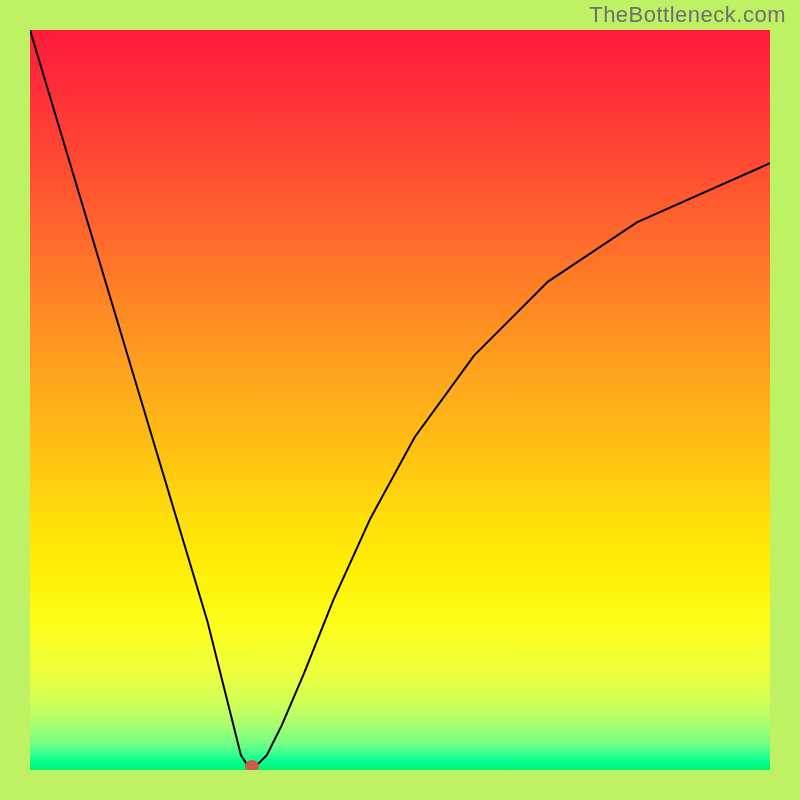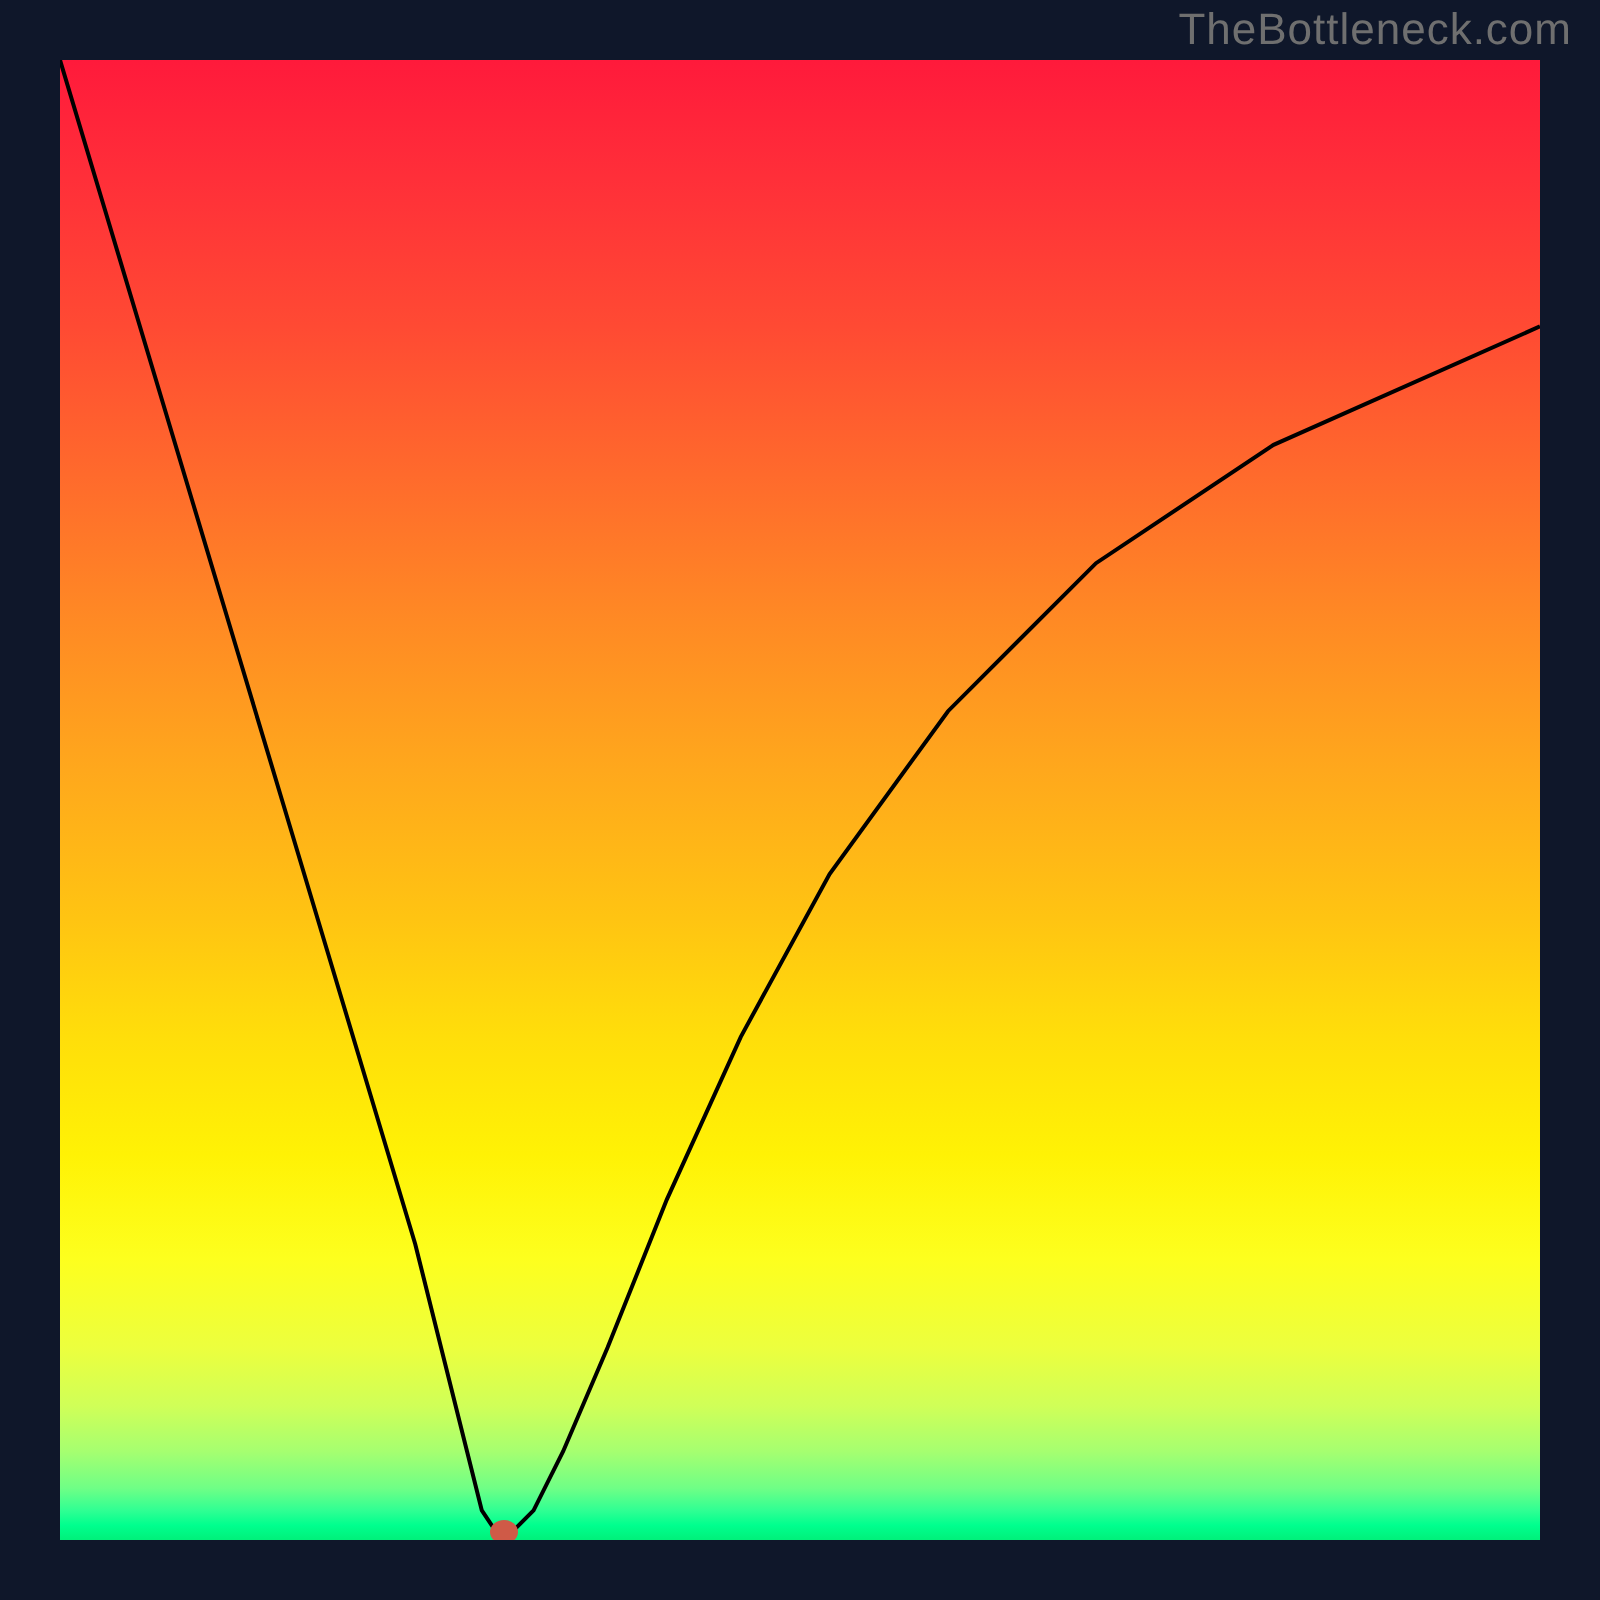--- a/index.html
+++ b/index.html
@@ -8,21 +8,21 @@
     width: 800px;
     height: 800px;
     background: #000000;
     font-family: Arial, Helvetica, sans-serif;
     overflow: hidden;
   }
   .frame {
     position: relative;
     width: 800px;
     height: 800px;
-    background: #0f172a;
+    background: #bef264;
   }
   .watermark {
     position: absolute;
     top: 2px;
     right: 14px;
     color: #6f6f6f;
     font-size: 22px;
     font-weight: 500;
     letter-spacing: 0.5px;
     user-select: none;

